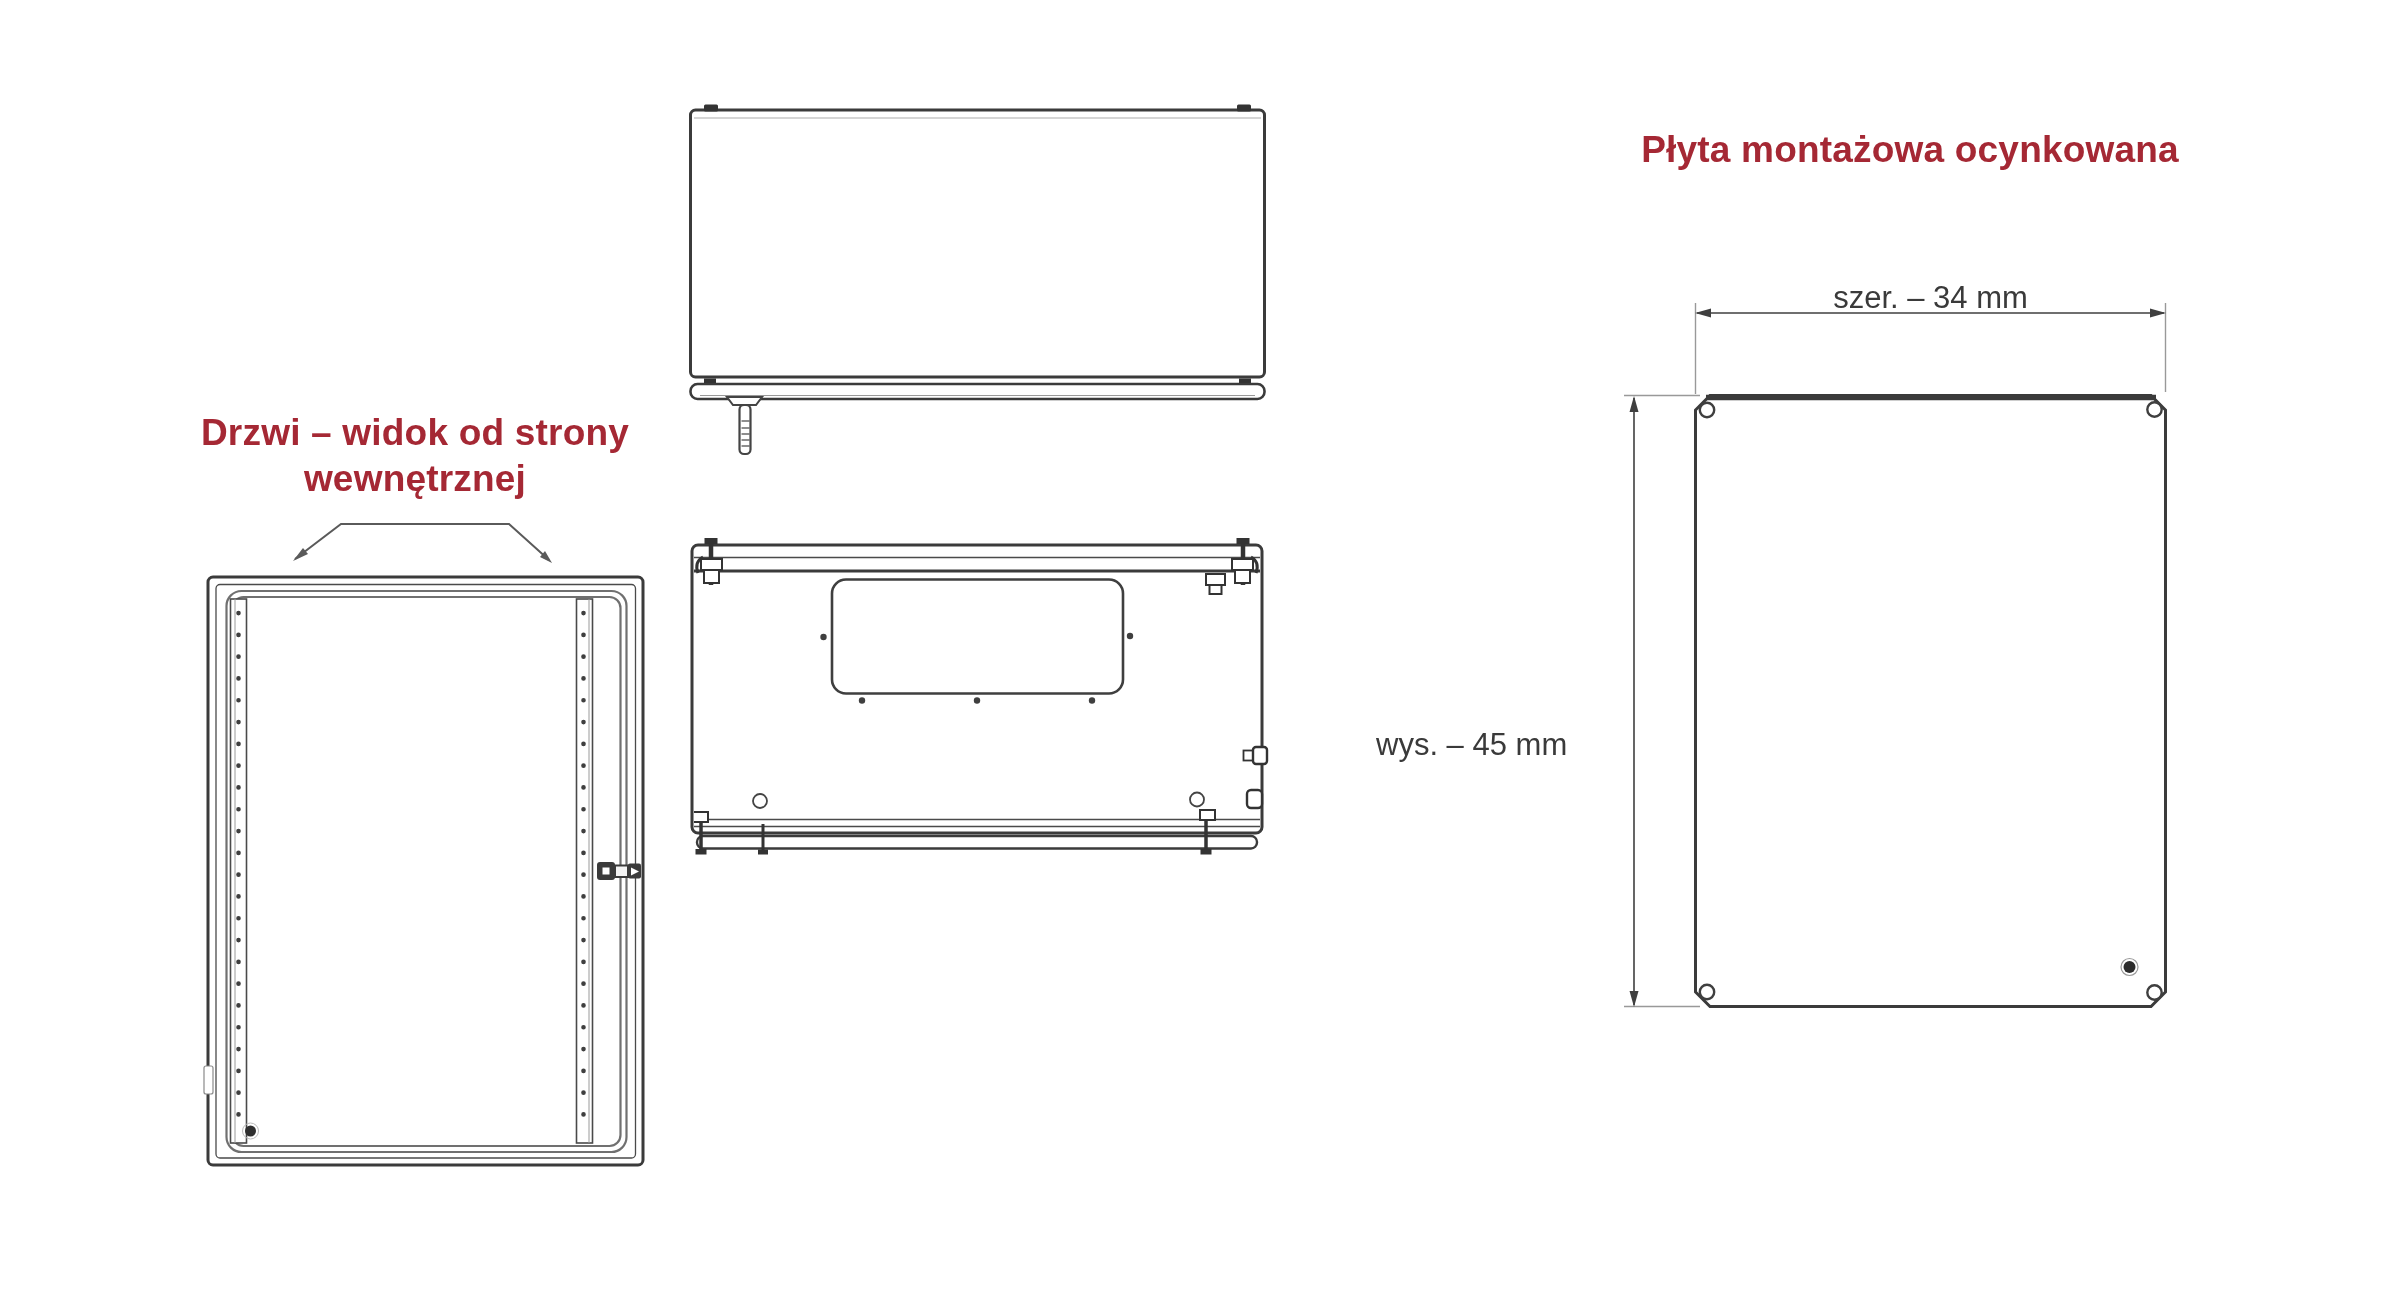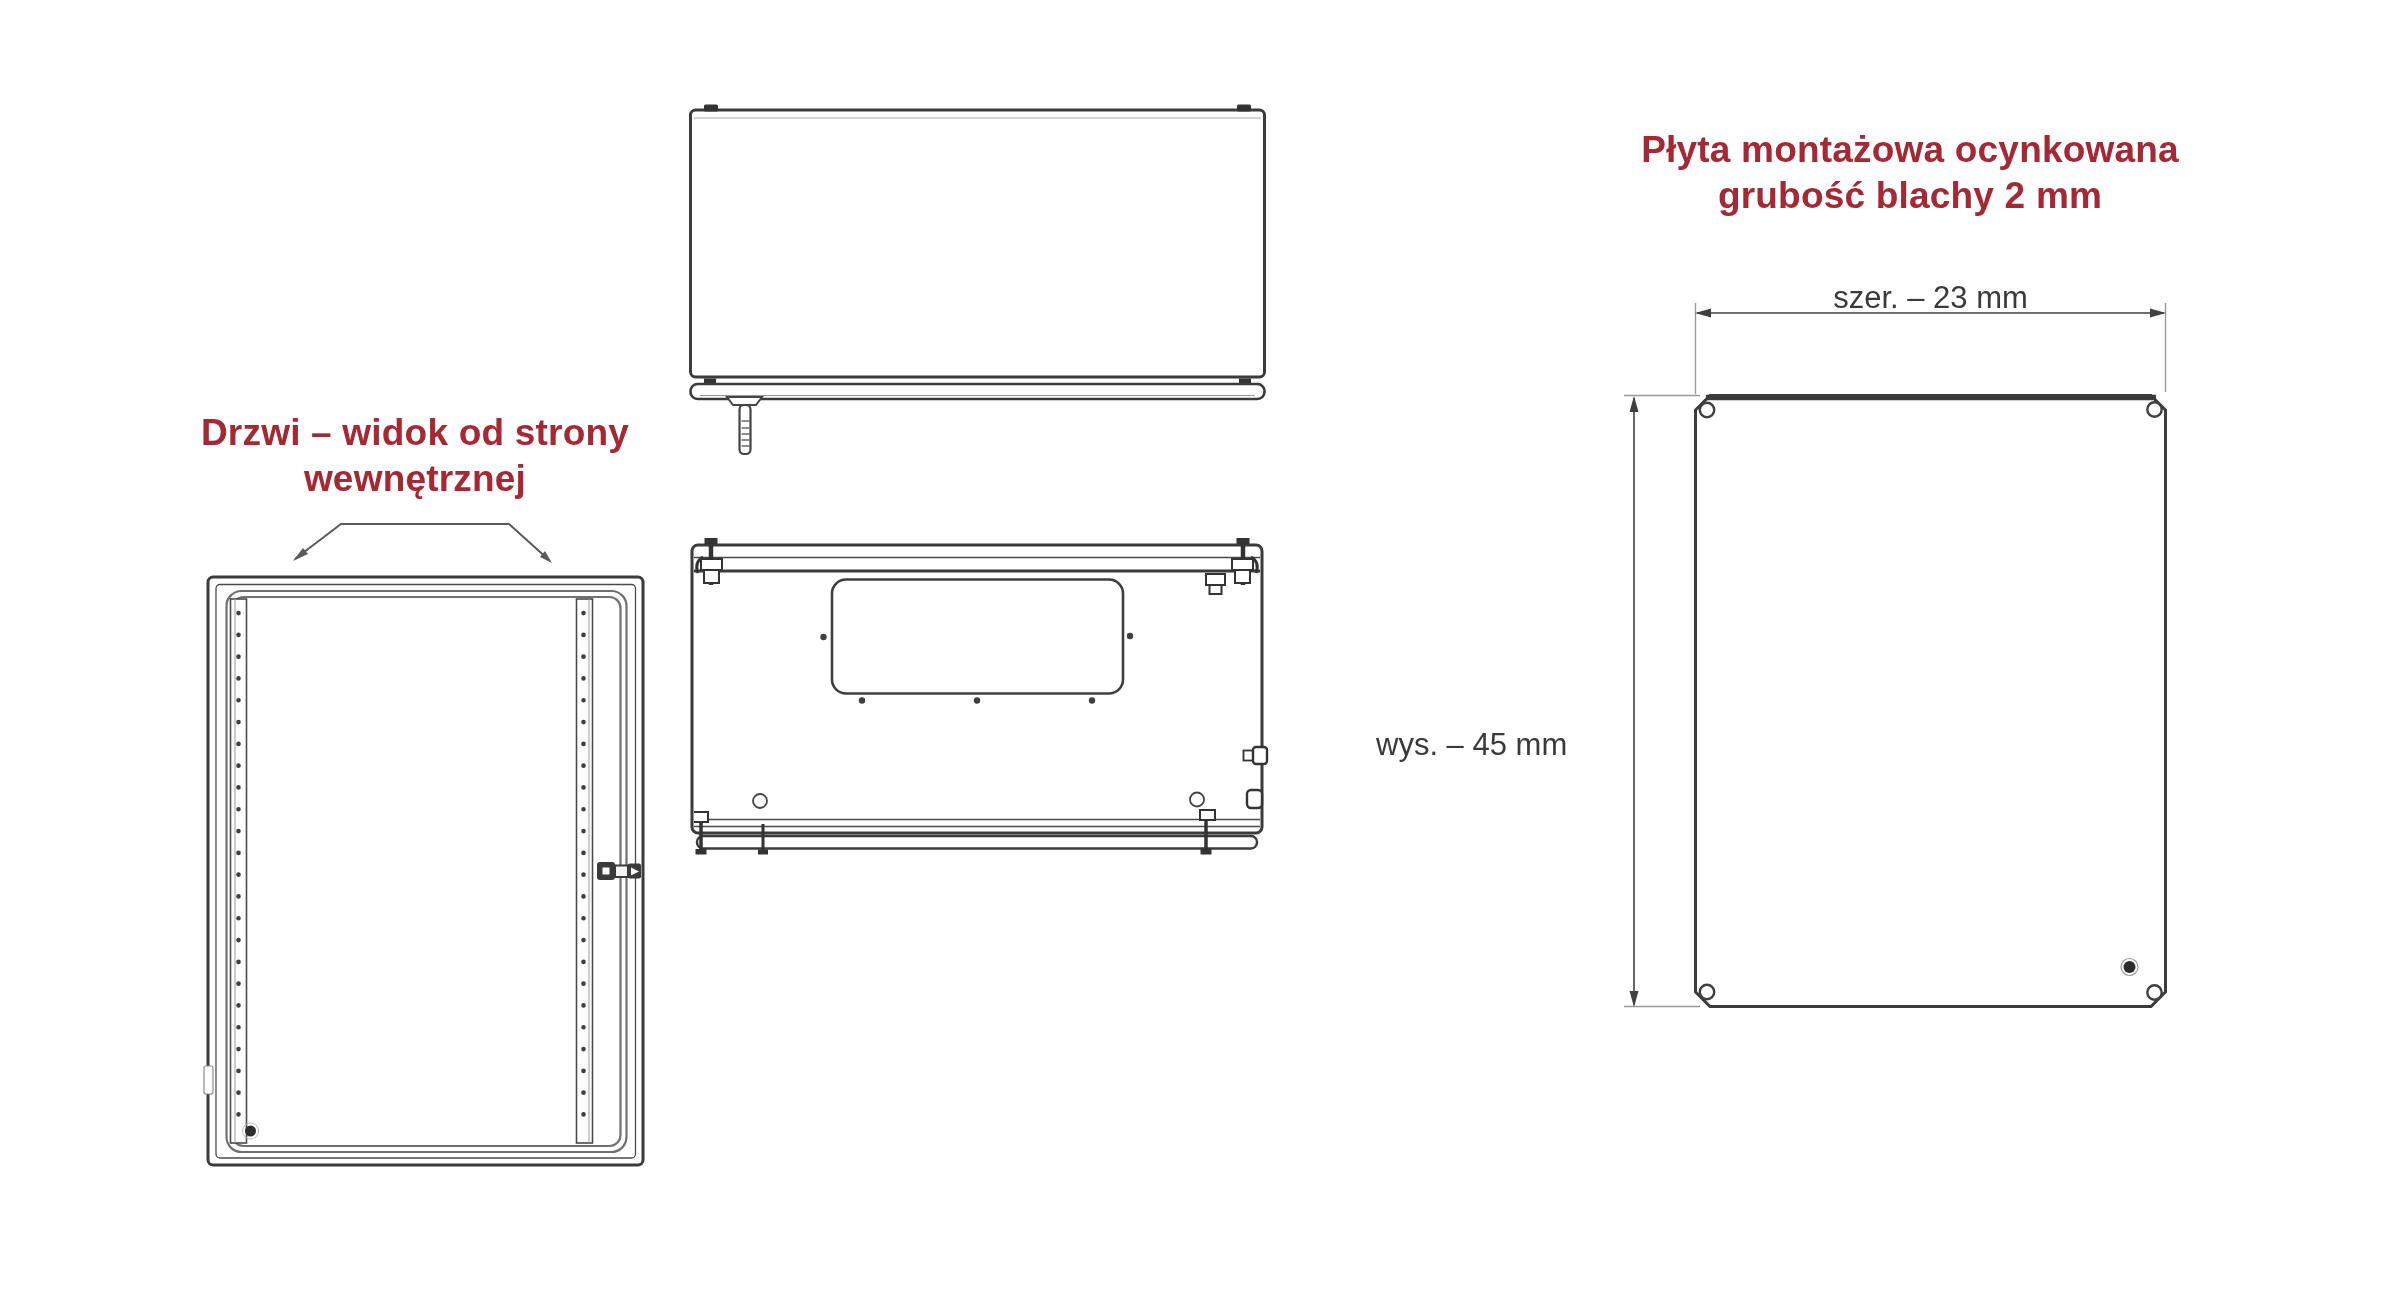--- a/index.html
+++ b/index.html
@@ -40,24 +40,23 @@
 
 <div id="canvas">
 
   <div id="door-title" class="red-title">
     <span style="display:block">Drzwi – widok od strony</span>
     <span style="display:block">wewnętrznej</span>
   </div>
 
   <div id="plate-title" class="red-title">
     <span style="display:block">Płyta montażowa ocynkowana</span>
-    <span style="display:block">grubość blachy 2 mm</span>
   </div>
 
-  <div id="dim-width-label" class="dim-label">szer. – 23 mm</div>
+  <div id="dim-width-label" class="dim-label">szer. – 34 mm</div>
   <div id="dim-height-label" class="dim-label">wys. – 45 mm</div>
 
   <svg class="view-svg" style="left:180px; top:500px;" width="510" height="700" viewBox="180 500 510 700">
 
     <g>
       <path d="M295,559 L341,524 L509,524 L549,560" fill="none" stroke="#5a5a5a" stroke-width="2"></path>
       <polygon points="293,561 303,548 308,554" fill="#5a5a5a"></polygon>
       <polygon points="552,563 540,557 545,551" fill="#5a5a5a"></polygon>
     </g>
 

